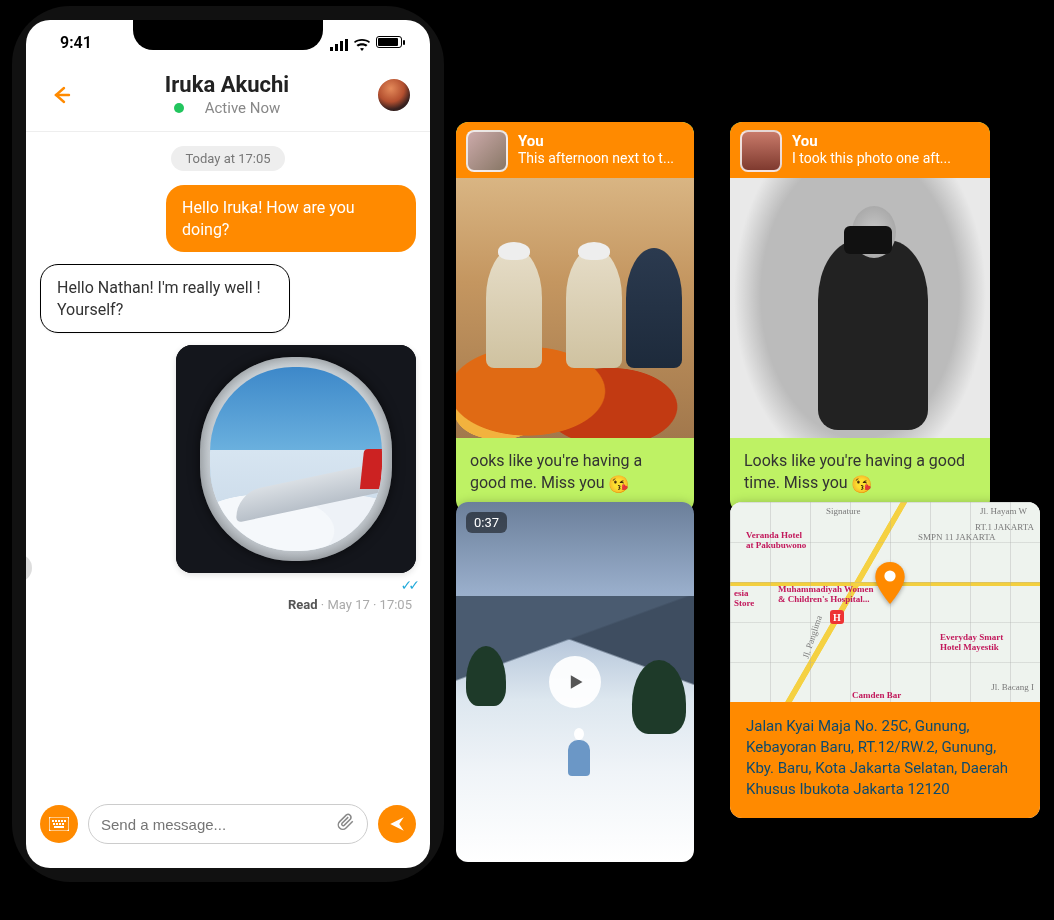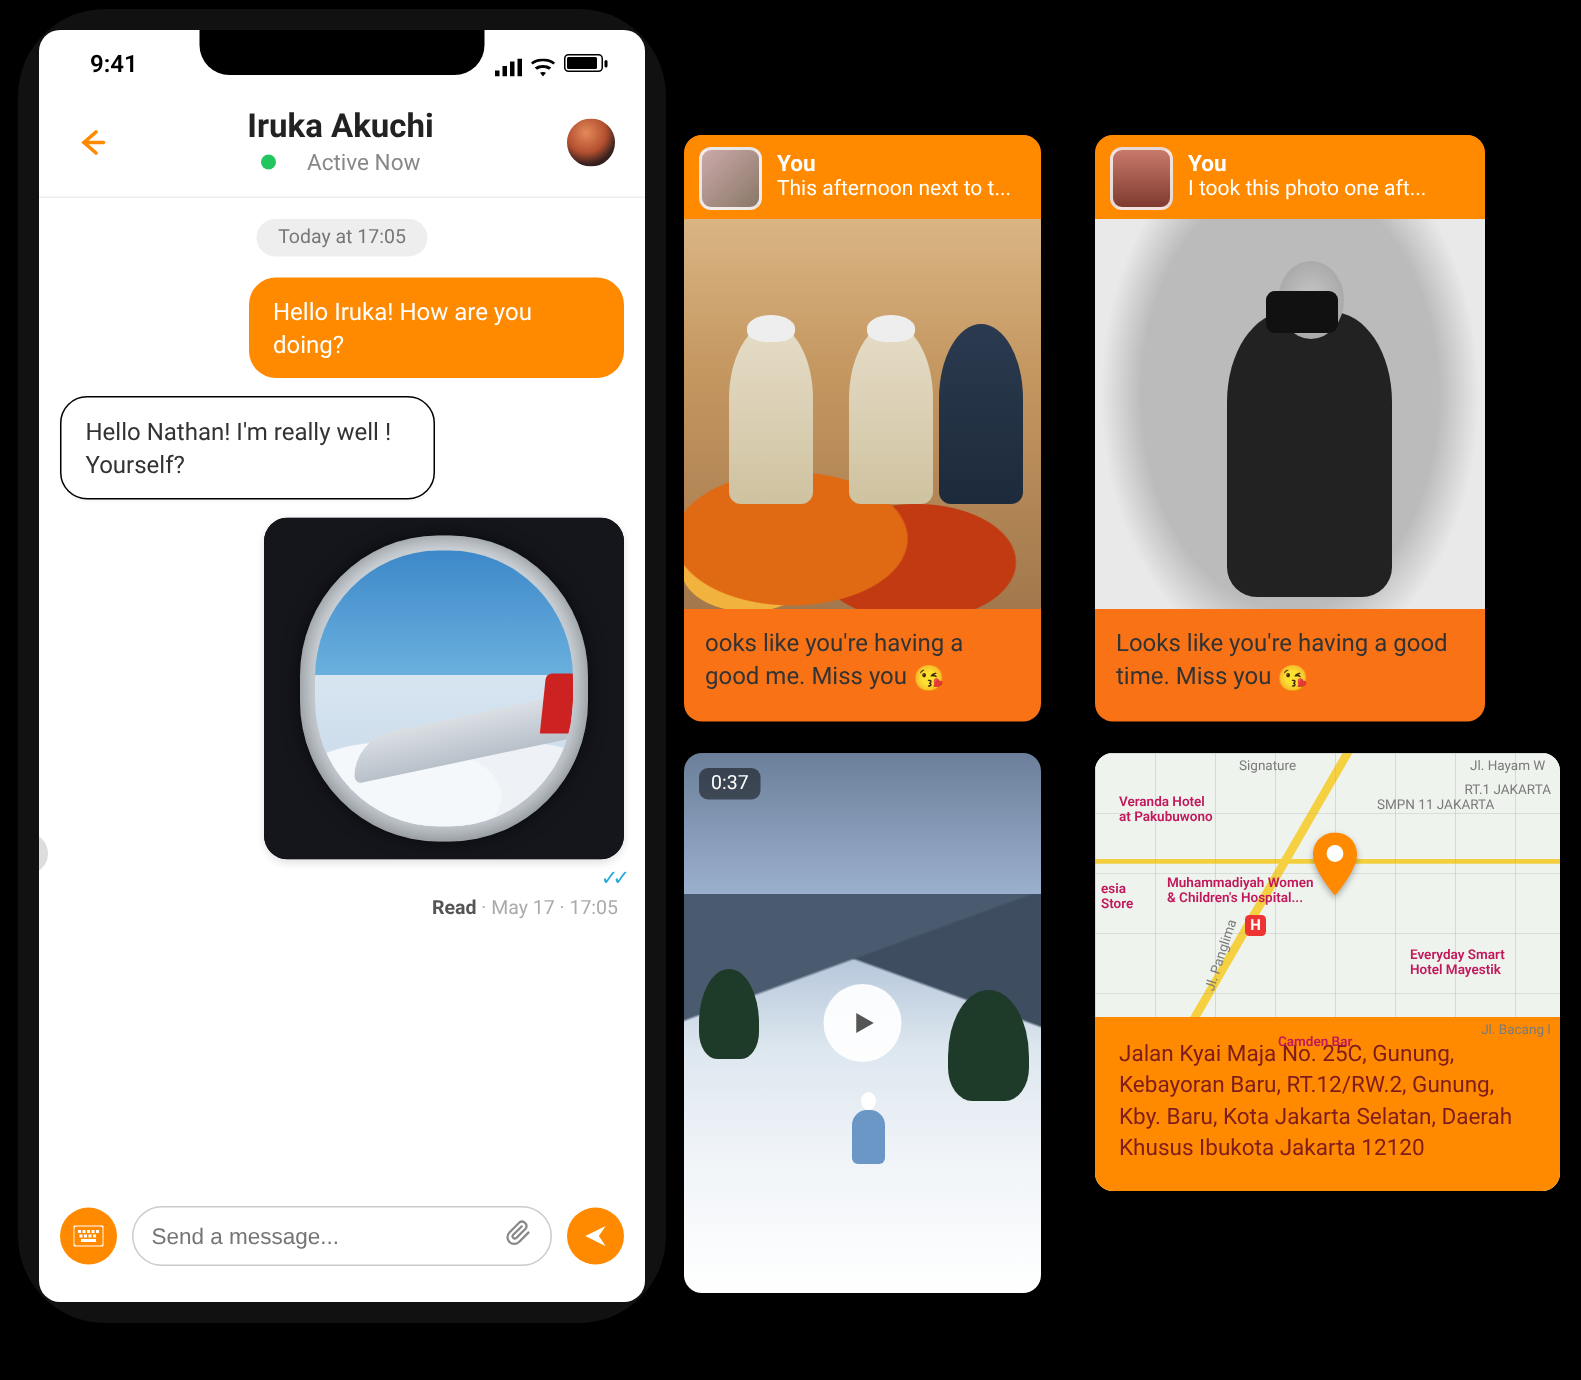--- a/index.html
+++ b/index.html
@@ -19,21 +19,21 @@
     width: 432px;
     height: 876px;
     border-radius: 58px;
     background: #111;
     padding: 14px;
     box-shadow: 0 10px 40px rgba(0,0,0,.6);
   }
   .phone-screen {
     width: 100%;
     height: 100%;
-    border-radius: 14px;
+    border-radius: 24px;
     background: #fff;
     position: relative;
     overflow: hidden;
     display: flex;
     flex-direction: column;
   }
   .notch {
     position: absolute;
     top: 0; left: 50%;
     transform: translateX(-50%);
@@ -153,23 +153,24 @@
     display:flex;align-items:center;justify-content:center;color:#fff;
   }
   .input-wrap {
     flex:1; height:40px; border:1.5px solid #ccc; border-radius:22px;
     display:flex; align-items:center; padding:0 12px; gap:8px; color:#999;
   }
   .input-field { flex:1; border:none; outline:none; font-size:15px; background:transparent; color:#555;}
   .attach { color:#888; }
   
   .card2 {
-    position:absolute; background:#f97316; border-radius:12px; overflow:hidden;
+    position:absolute; background:#bef264; border-radius:12px; overflow:hidden;
     box-shadow: 0 2px 12px rgba(0,0,0,.25);
     width:260px;
+    margin-top:32px;
   }
   .card-header-bar {
     background:#ff8a00; color:#fff; padding:10px 12px 10px 62px; position:relative;
     min-height:56px; border-top-left-radius:12px; border-top-right-radius:12px;
   }
   .card-header-bar .you { font-weight:700; font-size:15px; }
   .card-header-bar .prev { font-size:14px; white-space:nowrap; overflow:hidden; text-overflow:ellipsis;}
   .card-thumb {
     position:absolute; left:10px; top:8px; width:42px; height:42px; border-radius:8px;
     background:linear-gradient(135deg,#caa 0%, #876 100%);
@@ -234,35 +235,36 @@
   .walker::before{content:"";position:absolute;top:-12px;left:6px;width:10px;height:12px;background:#fff;border-radius:50%;}
   .duration-chip{
     position:absolute;top:10px;left:10px;background:rgba(0,0,0,.5);color:#fff;padding:3px 8px;border-radius:6px;font-size:13px;}
   .play-circle{
     position:absolute;top:50%;left:50%;transform:translate(-50%,-50%);
     width:52px;height:52px;border-radius:50%;background:rgba(255,255,255,.92);
     display:flex;align-items:center;justify-content:center;}
   
   .map-card { position:absolute; width:310px; border-radius:12px; overflow:hidden; box-shadow:0 2px 12px rgba(0,0,0,.3); background:#fff;}
   .map-img {
-    height:176px; position:relative;
+    height:200px; position:relative;
     background:#eef3ee;
     background-image:
       linear-gradient(90deg, rgba(170,170,170,.35) 1px, transparent 1px),
       linear-gradient(rgba(170,170,170,.3) 1px, transparent 1px),
       linear-gradient(120deg, transparent 40%, #f5d142 40.2% 41.6%, transparent 41.8%),
       linear-gradient(0deg, transparent 58%, #f3cf3e 58.2% 59.8%, transparent 60%);
     background-size: 40px 40px, 40px 40px, 100% 100%, 100% 100%;
+    font-family: Liberation Serif, serif;
   }
   .map-lbl{position:absolute;font-size:9px;color:#7a7a7a;white-space:nowrap;}
   .poi{position:absolute;font-size:9px;color:#c2185b;white-space:nowrap;font-weight:600;}
   .hospital-mark{position:absolute;width:14px;height:14px;background:#e33;border-radius:3px;display:flex;align-items:center;justify-content:center;color:#fff;font-size:10px;font-weight:700;}
   .pin{position:absolute;left:46%;top:30%;}
   .pin svg{filter:drop-shadow(0 2px 2px rgba(0,0,0,.3));}
-  .addr{background:#ff8a00;color:#7f1d1d;padding:14px 16px 18px;font-size:15px;line-height:1.4;}
+  .addr{background:#ff8a00;color:#0c4a6e;padding:14px 16px 18px;font-size:15px;line-height:1.4;}
   .emoji { font-size:17px; vertical-align:-2px;}
   
   #card-market { left:456px; top:90px; width:238px;}
   #card-market .card-img{ height:260px;}
   #card-portrait { left:730px; top:90px; width:260px;}
   #card-portrait .card-img{ height:260px;}
   #card-portrait .card-thumb{ background:linear-gradient(#c87a6a,#7f3a2f);}
   #card-video { left:456px; top:502px; width:238px;}
   #card-map { left:730px; top:502px;}
 </style>

